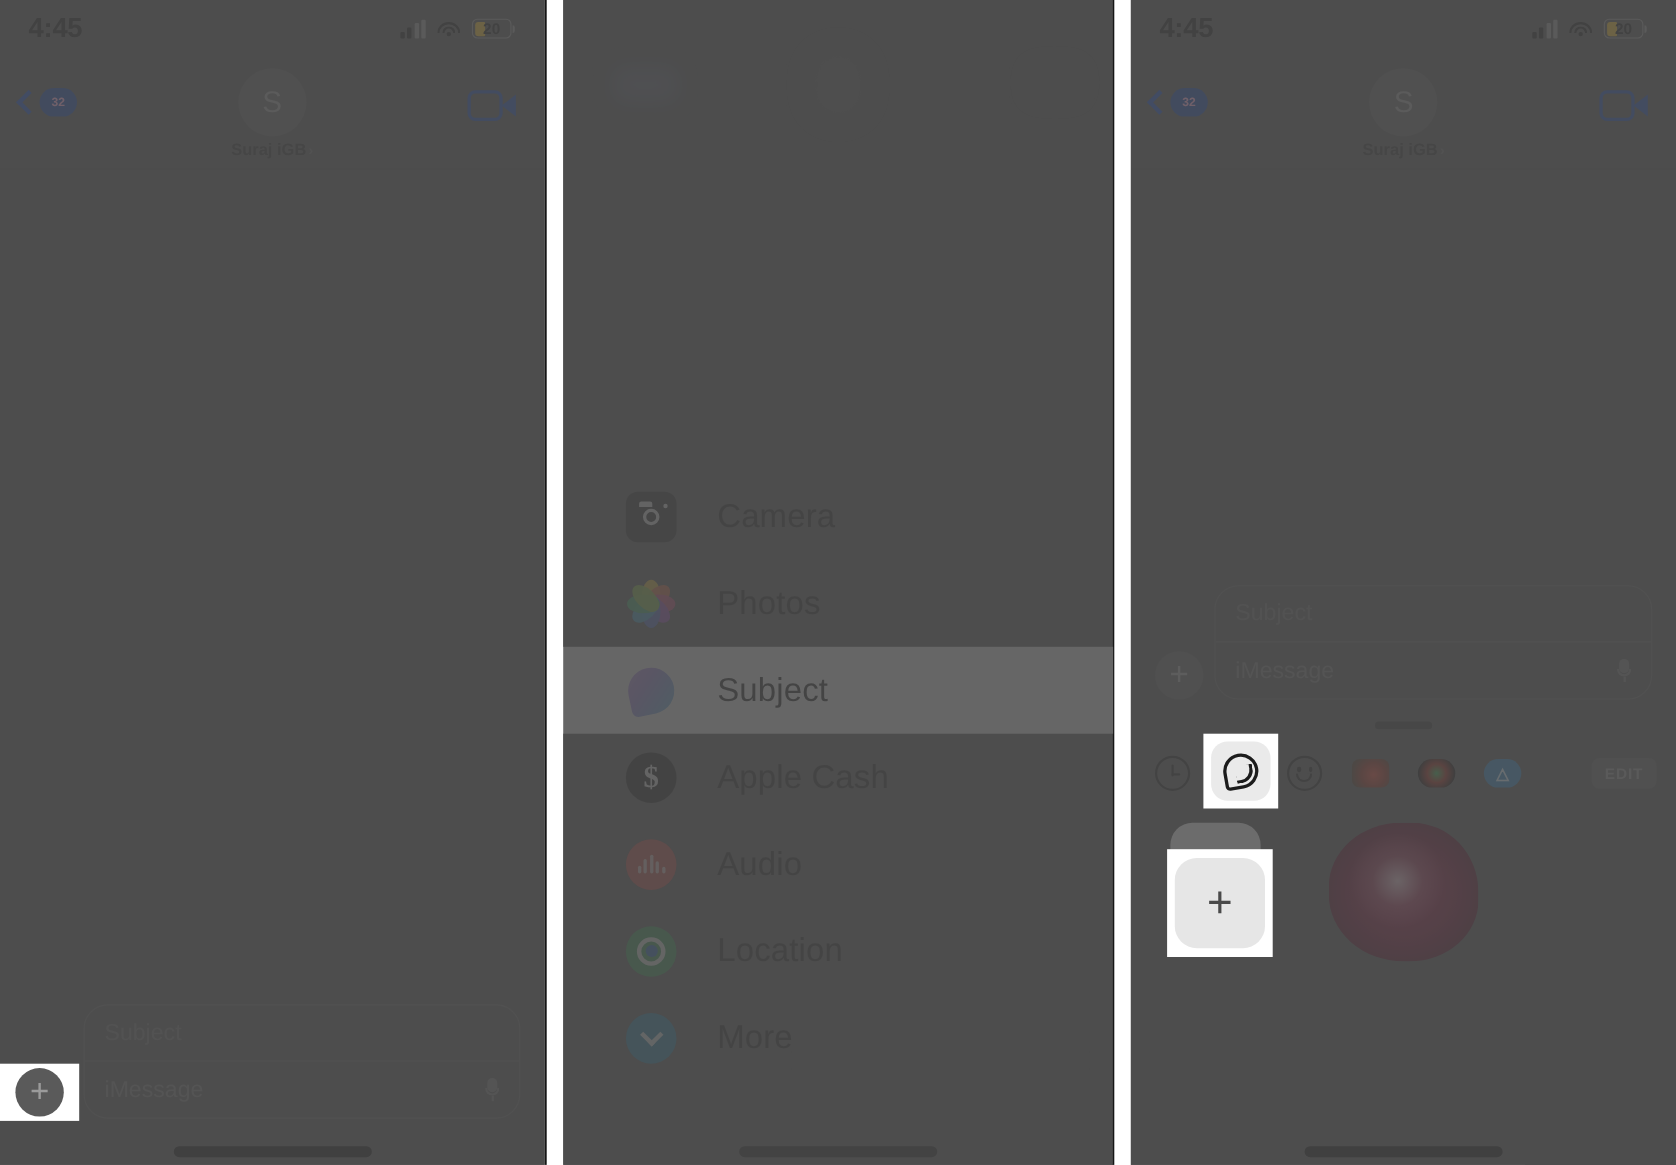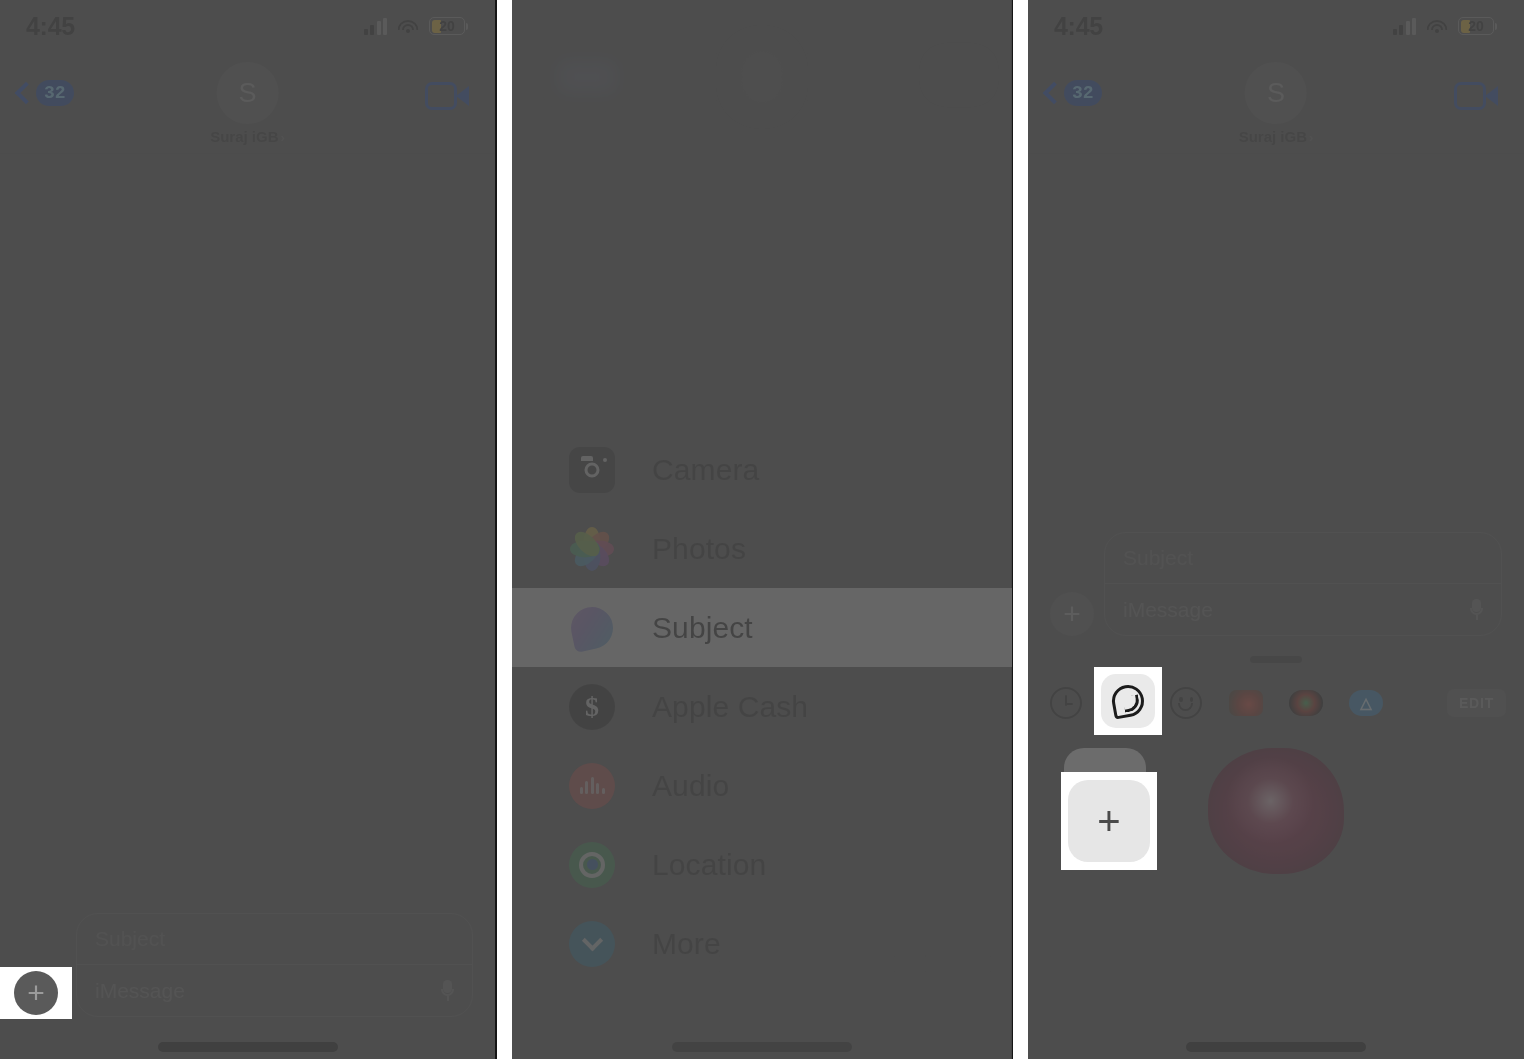--- a/index.html
+++ b/index.html
@@ -50,22 +50,22 @@
                    background:#e7b625; border-radius:3px 1px 1px 3px; }
   .battery .num { position:relative; width:100%; text-align:center; font-size:14px;
                   font-weight:700; color:#141414; z-index:2; }
 
   
   .navbar { position:absolute; top:52px; left:0; right:0; height:102px; z-index:10; }
   .nav-back { position:absolute; left:18px; top:28px; display:flex; align-items:center; gap:2px; }
   .chev-left { width:16px; height:16px; border-left:4px solid #1645b8;
                border-bottom:4px solid #1645b8; transform:rotate(45deg); }
   .badge { min-width:34px; height:26px; border-radius:13px; background:#18429f;
-           color:#7dd3fc; font-size:18px; font-weight:600; display:flex;
-           align-items:center; justify-content:center; padding:0 8px;font-family:Liberation Mono, monospace; }
+           color:#f9a8d4; font-size:11px; font-weight:600; display:flex;
+           align-items:center; justify-content:center; padding:0 8px; }
   .nav-avatar-wrap { position:absolute; left:50%; top:10px; transform:translateX(-50%);
                      display:flex; flex-direction:column; align-items:center; gap:4px; }
   .avatar { width:62px; height:62px; border-radius:50%; background:#5b5b5b;
             display:flex; align-items:center; justify-content:center;
             color:#8f8f8f; font-size:27px; font-weight:500; }
   .avatar-name { font-size:15px; font-weight:600; color:#2a2a2a; white-space:nowrap; }
   .avatar-name .chev { color:#636363; font-size:13px; margin-left:2px; }
   .nav-video { position:absolute; right:26px; top:30px; width:44px; height:28px; }
   .nav-video .body { position:absolute; left:0; top:0; width:32px; height:28px;
                      border:3px solid #1b46a8; border-radius:7px; }

